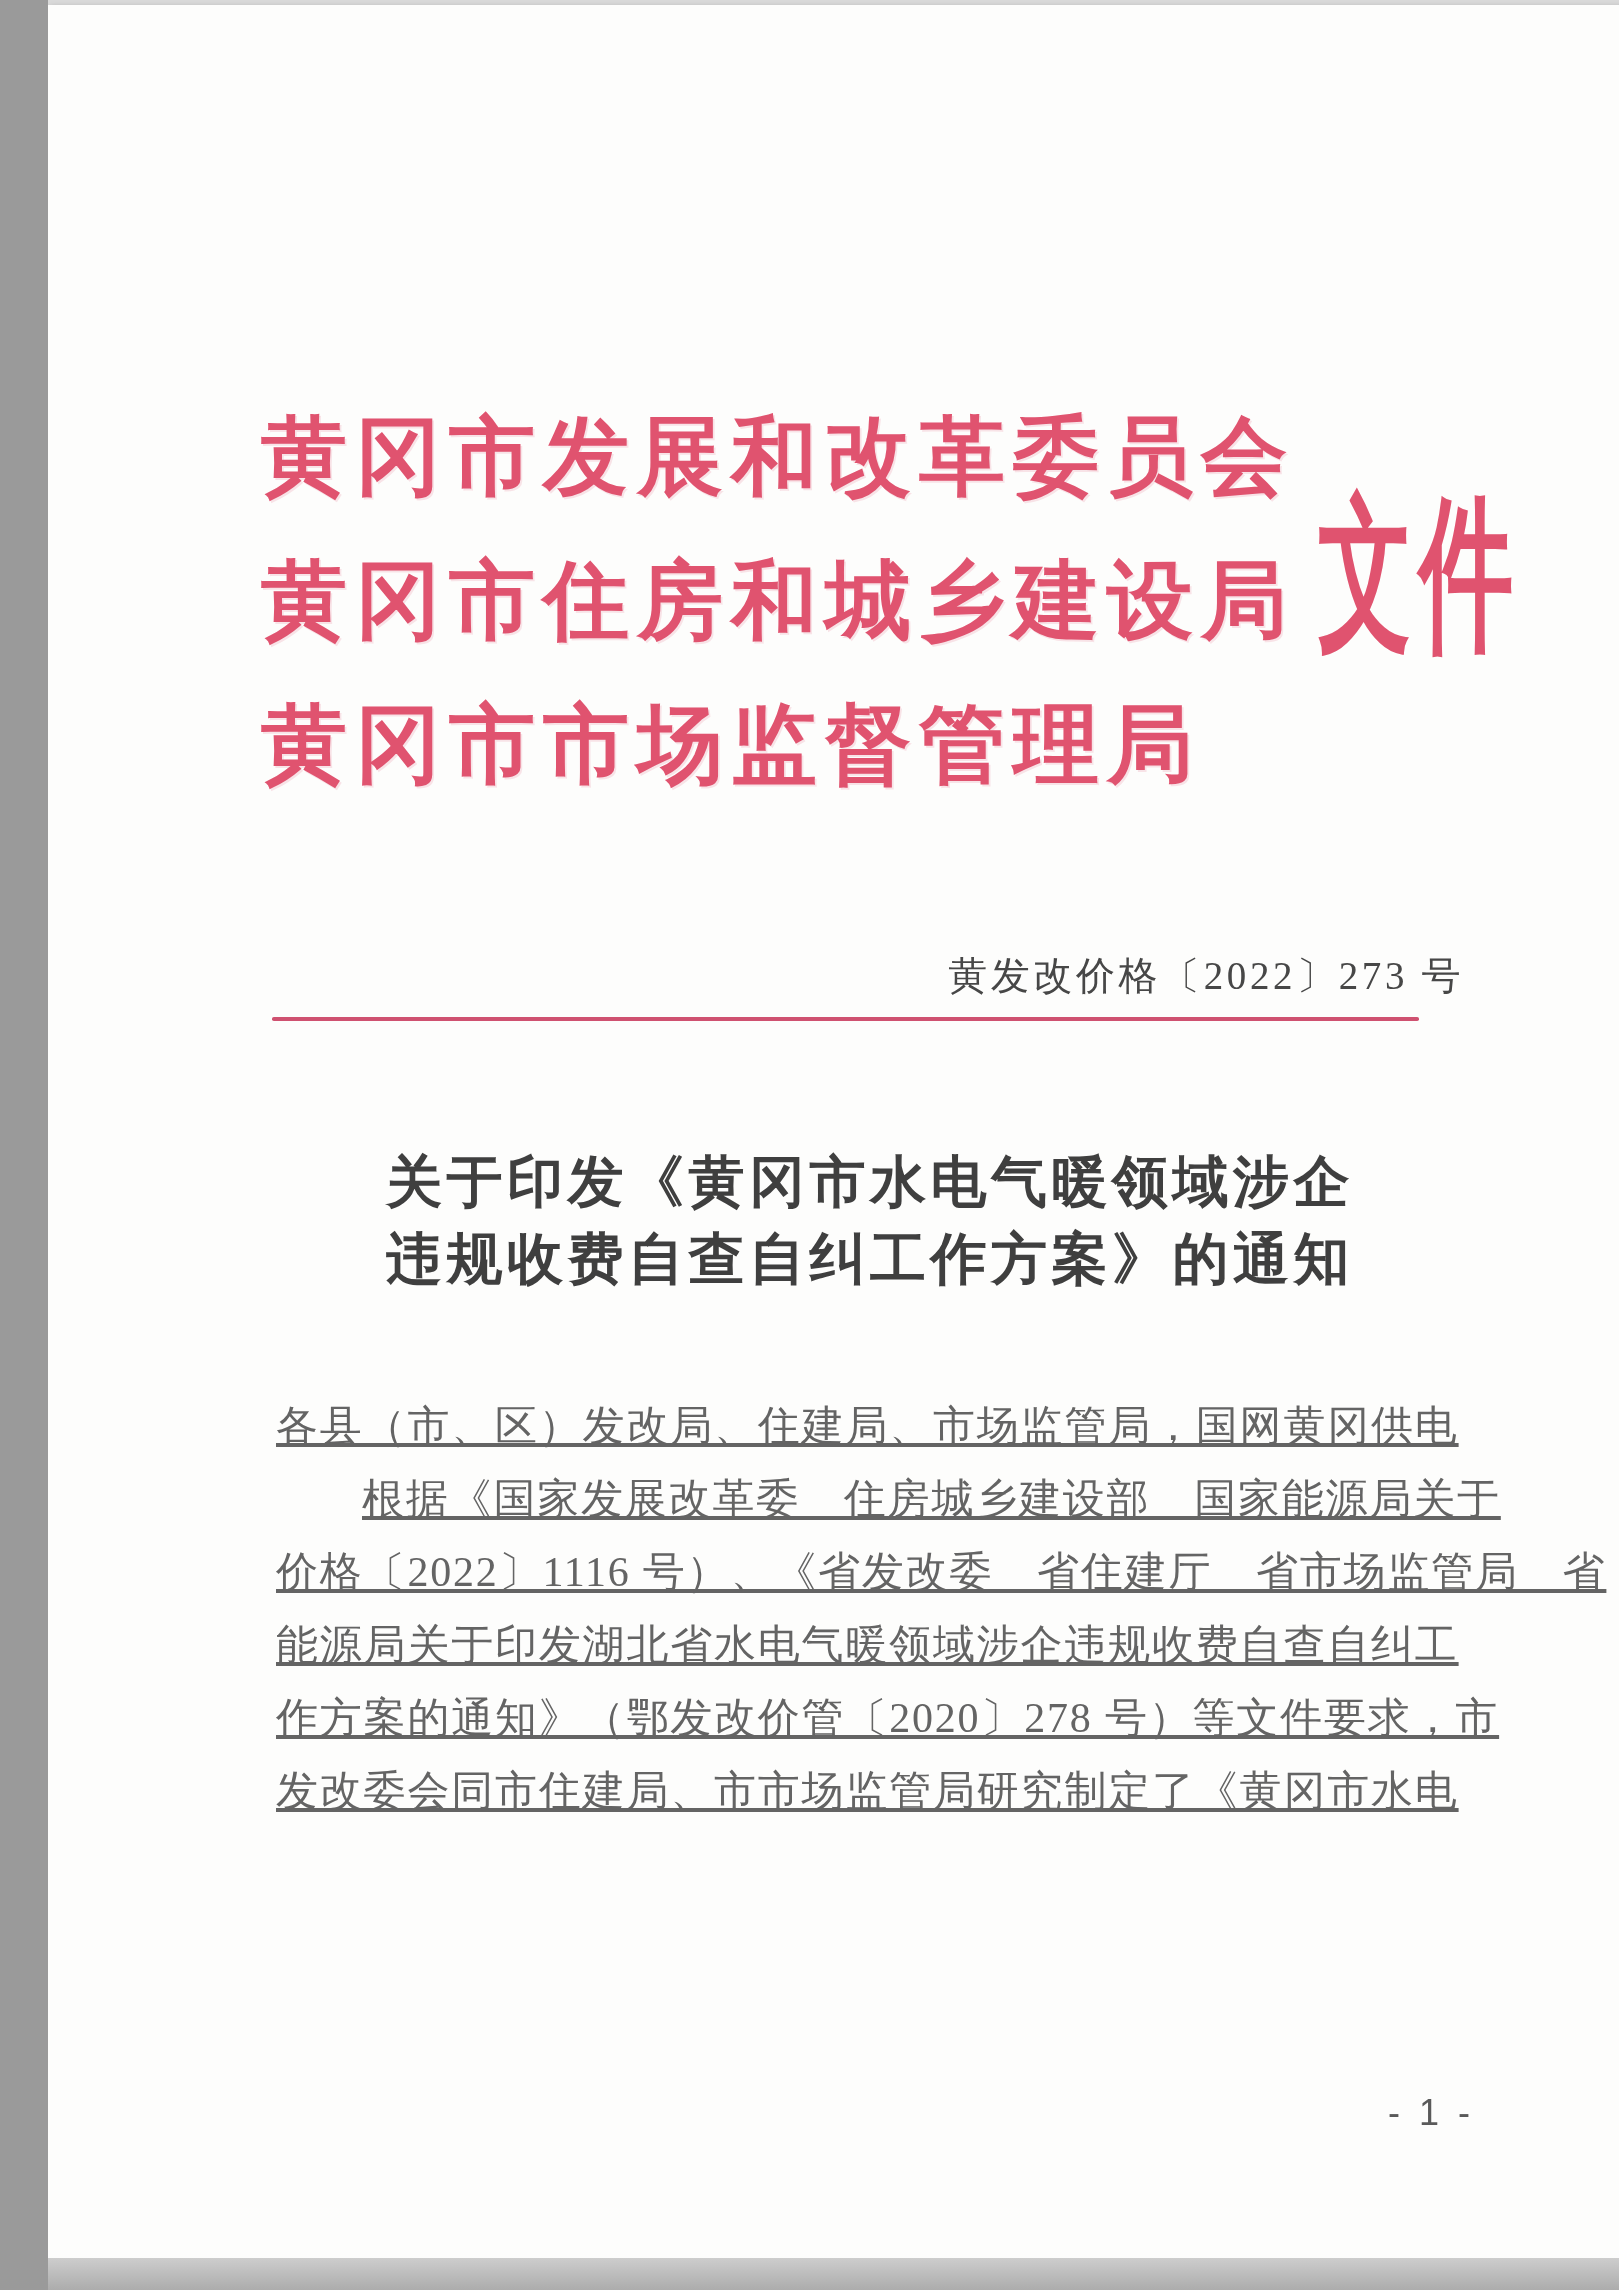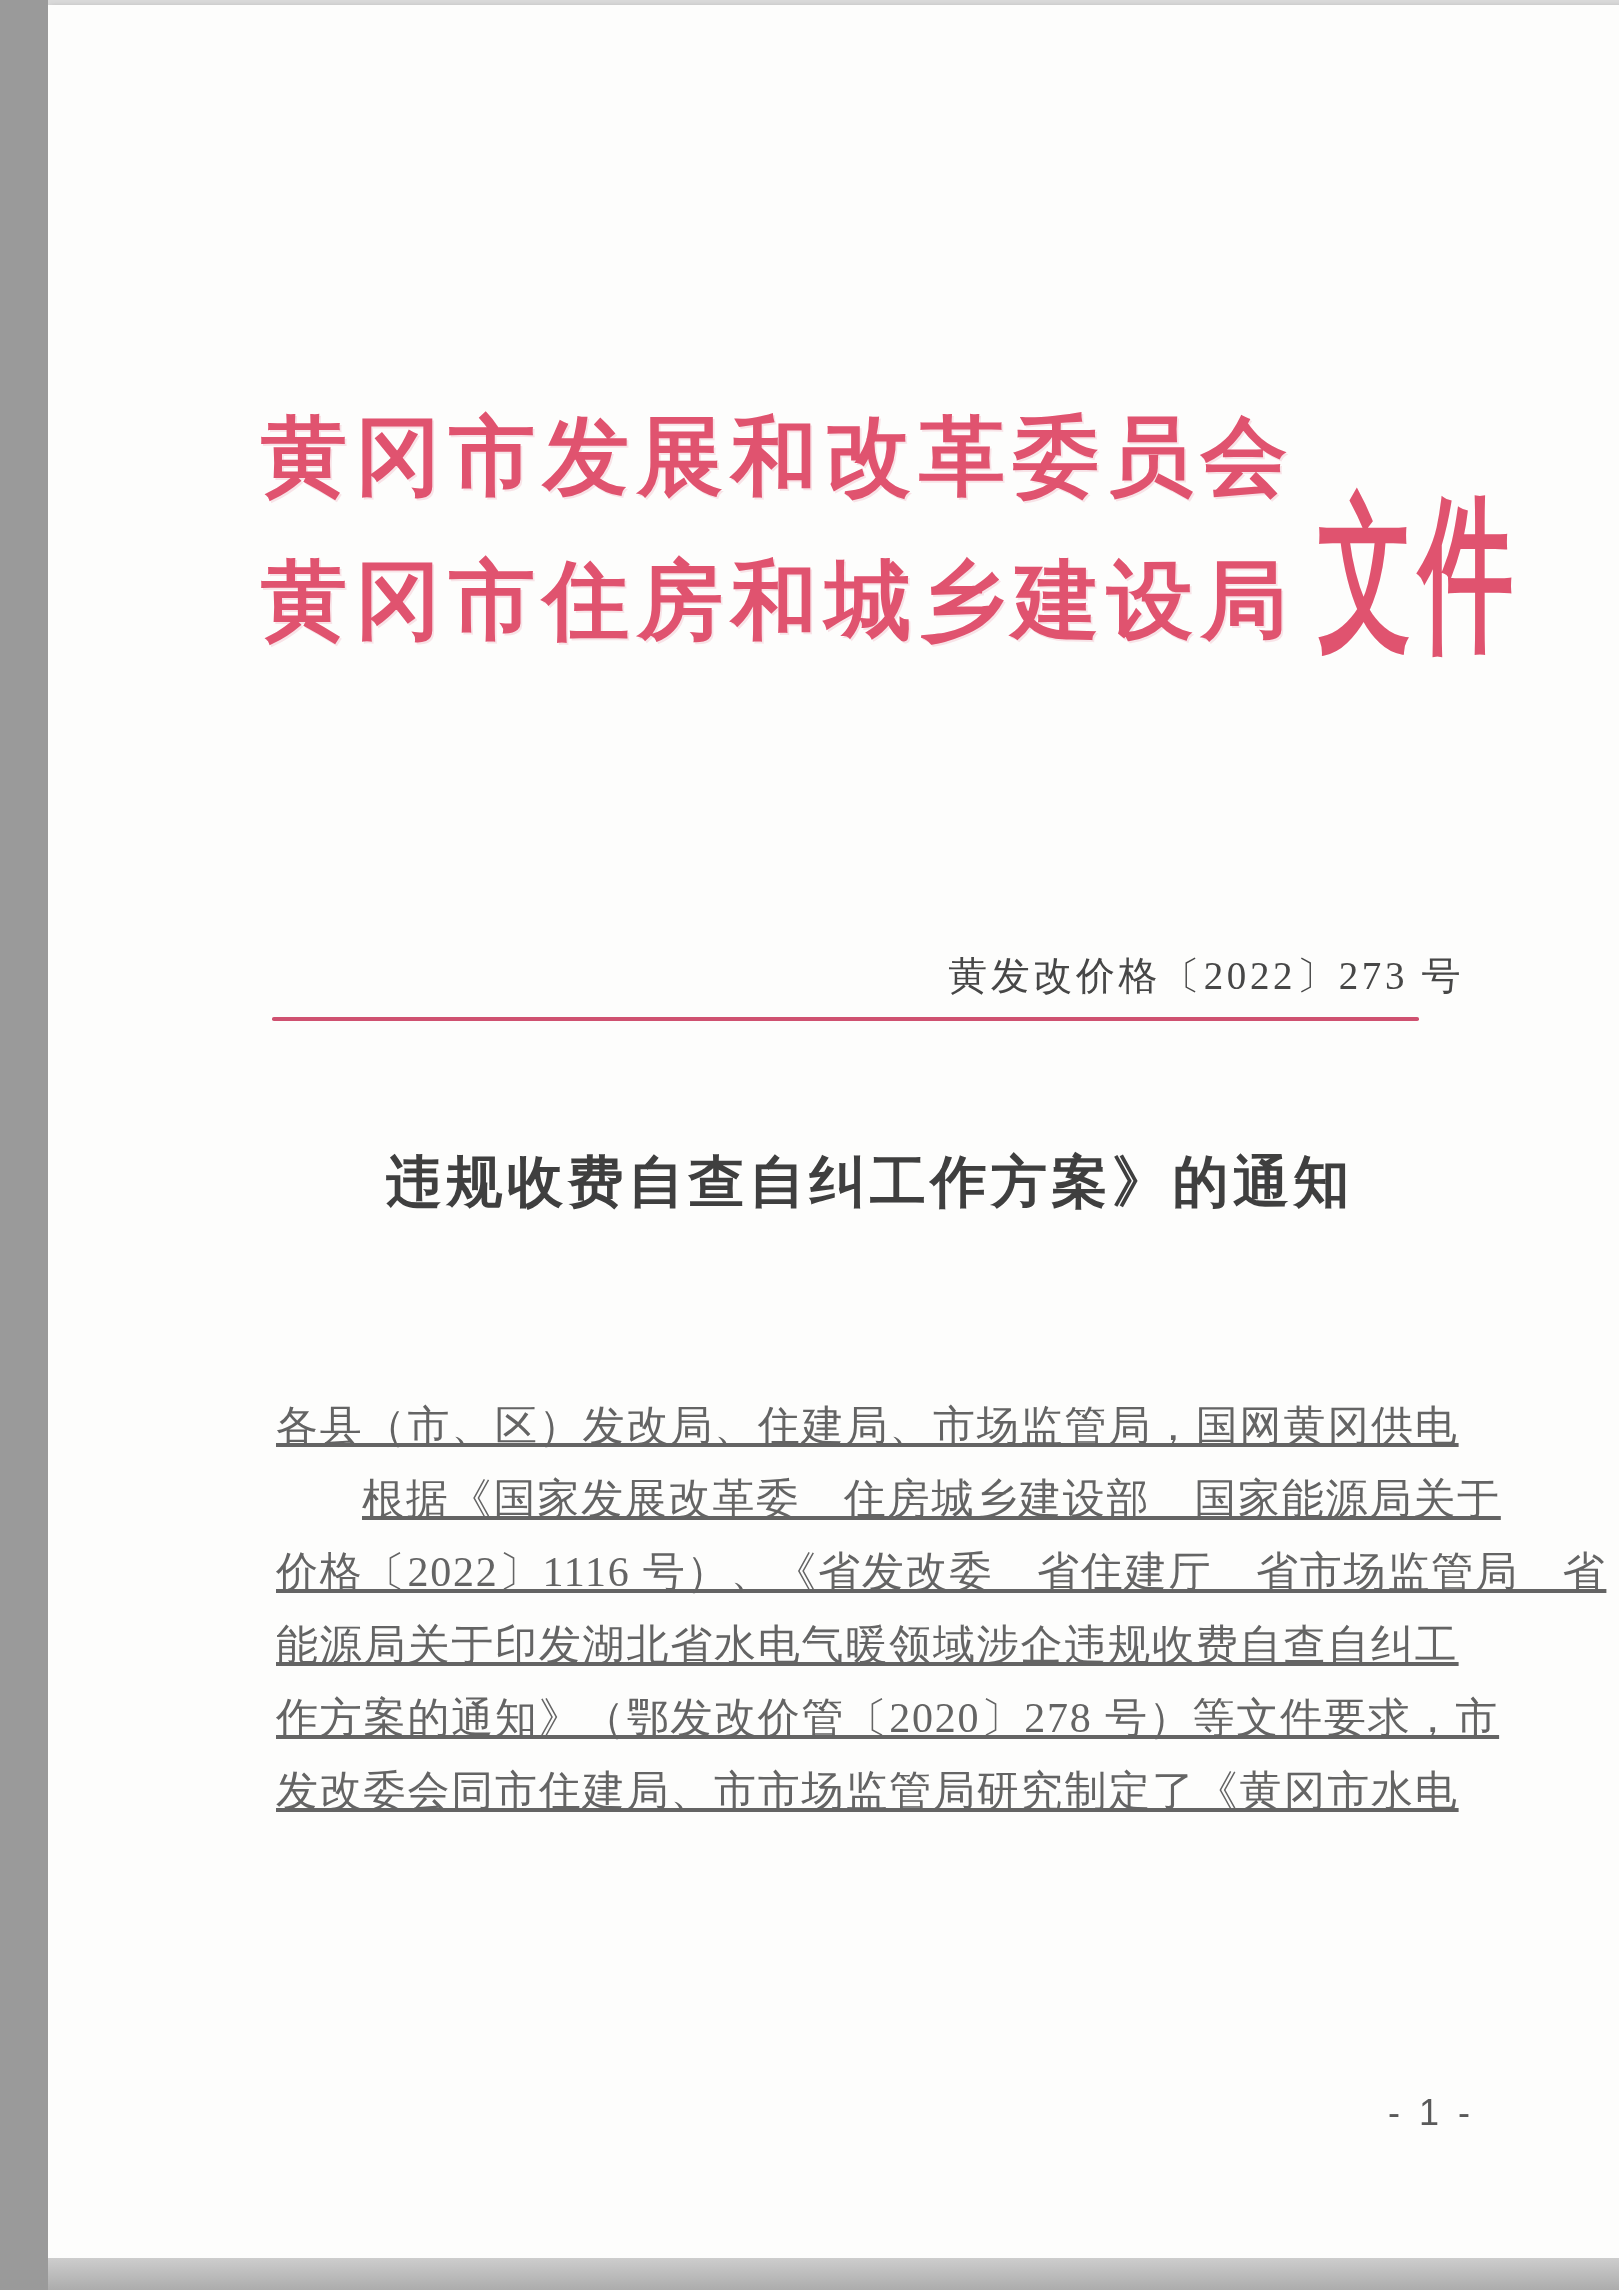--- a/index.html
+++ b/index.html
@@ -71,29 +71,31 @@
 </style>
 </head>
 <body>
 
 <div class="scan">
   <div class="page">
 
     <div class="org-block">
       <div>黄冈市发展和改革委员会</div>
       <div>黄冈市住房和城乡建设局</div>
+      <div>黄冈市市场监督管理局</div>
     </div>
 
     <div class="doc-type">文件</div>
 
     <div class="doc-number">黄发改价格〔2022〕273 号</div>
 
     <div class="red-rule"></div>
 
     <div class="doc-title">
+      <div>关于印发《黄冈市水电气暖领域涉企</div>
       <div>违规收费自查自纠工作方案》的通知</div>
     </div>
 
     <div class="body-block">
       <div class="body-line">各县（市、区）发改局、住建局、市场监管局，国网黄冈供电</div>
       <div class="body-line indent">根据《国家发展改革委　住房城乡建设部　国家能源局关于</div>
       <div class="body-line">价格〔2022〕1116 号）、《省发改委　省住建厅　省市场监管局　省</div>
       <div class="body-line">能源局关于印发湖北省水电气暖领域涉企违规收费自查自纠工</div>
       <div class="body-line">作方案的通知》（鄂发改价管〔2020〕278 号）等文件要求，市</div>
       <div class="body-line">发改委会同市住建局、市市场监管局研究制定了《黄冈市水电</div>

